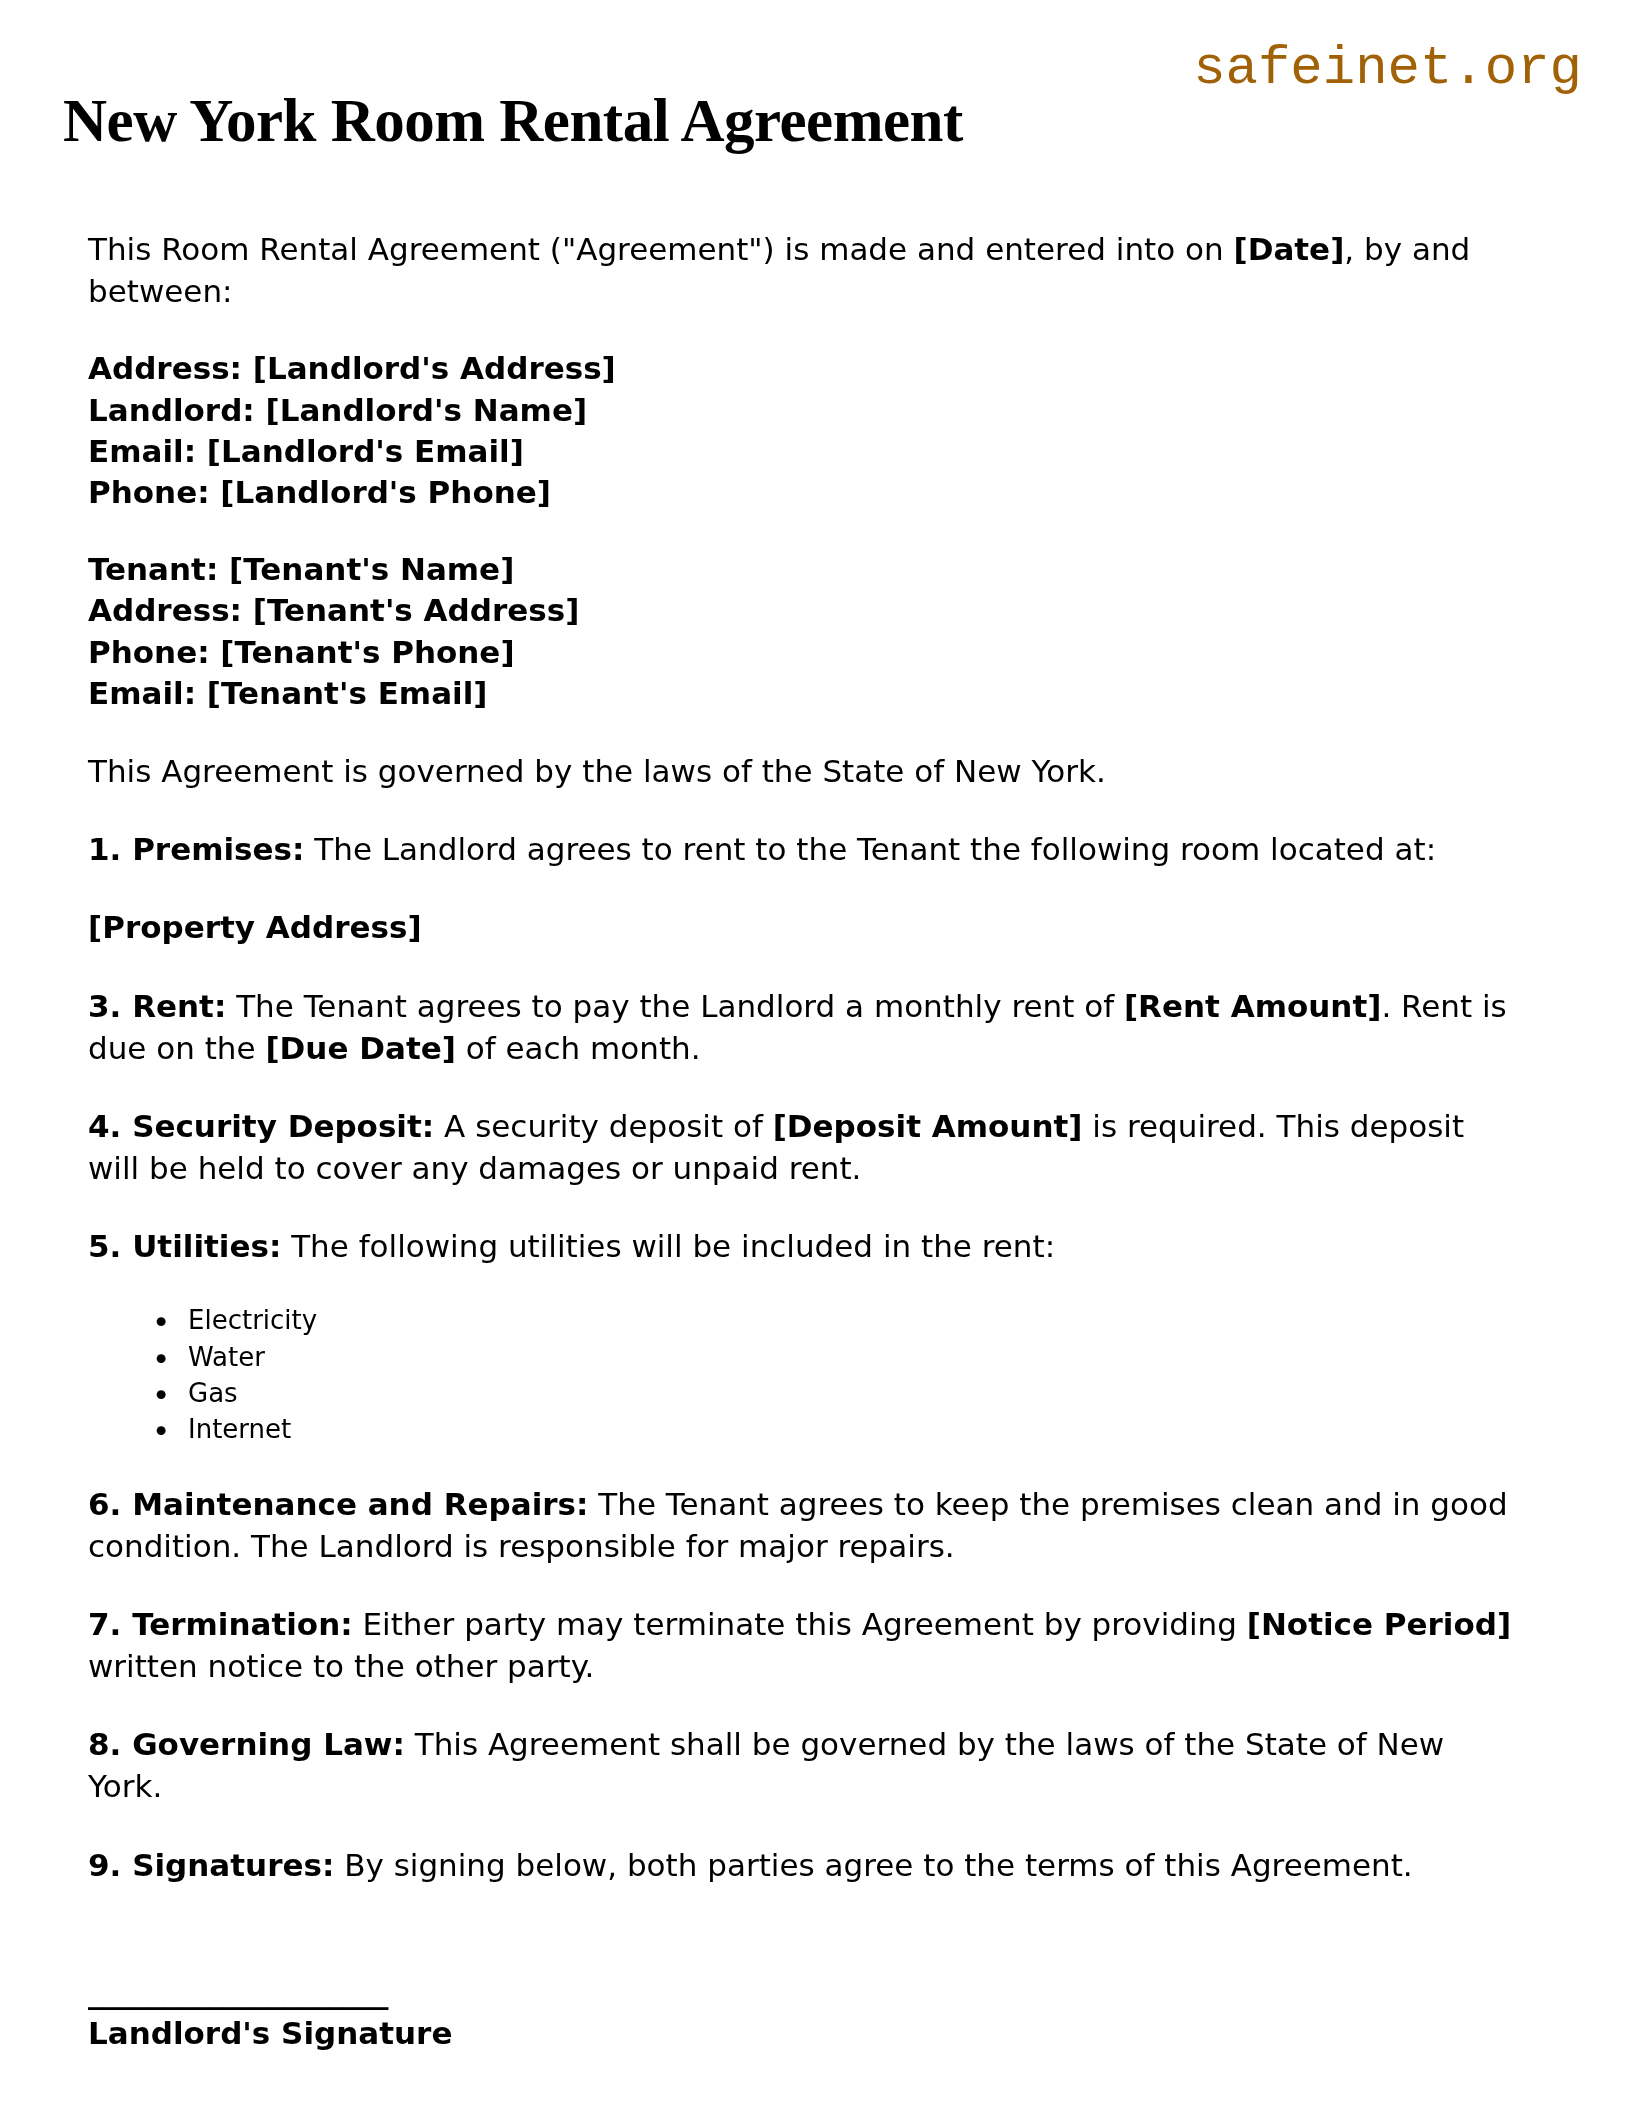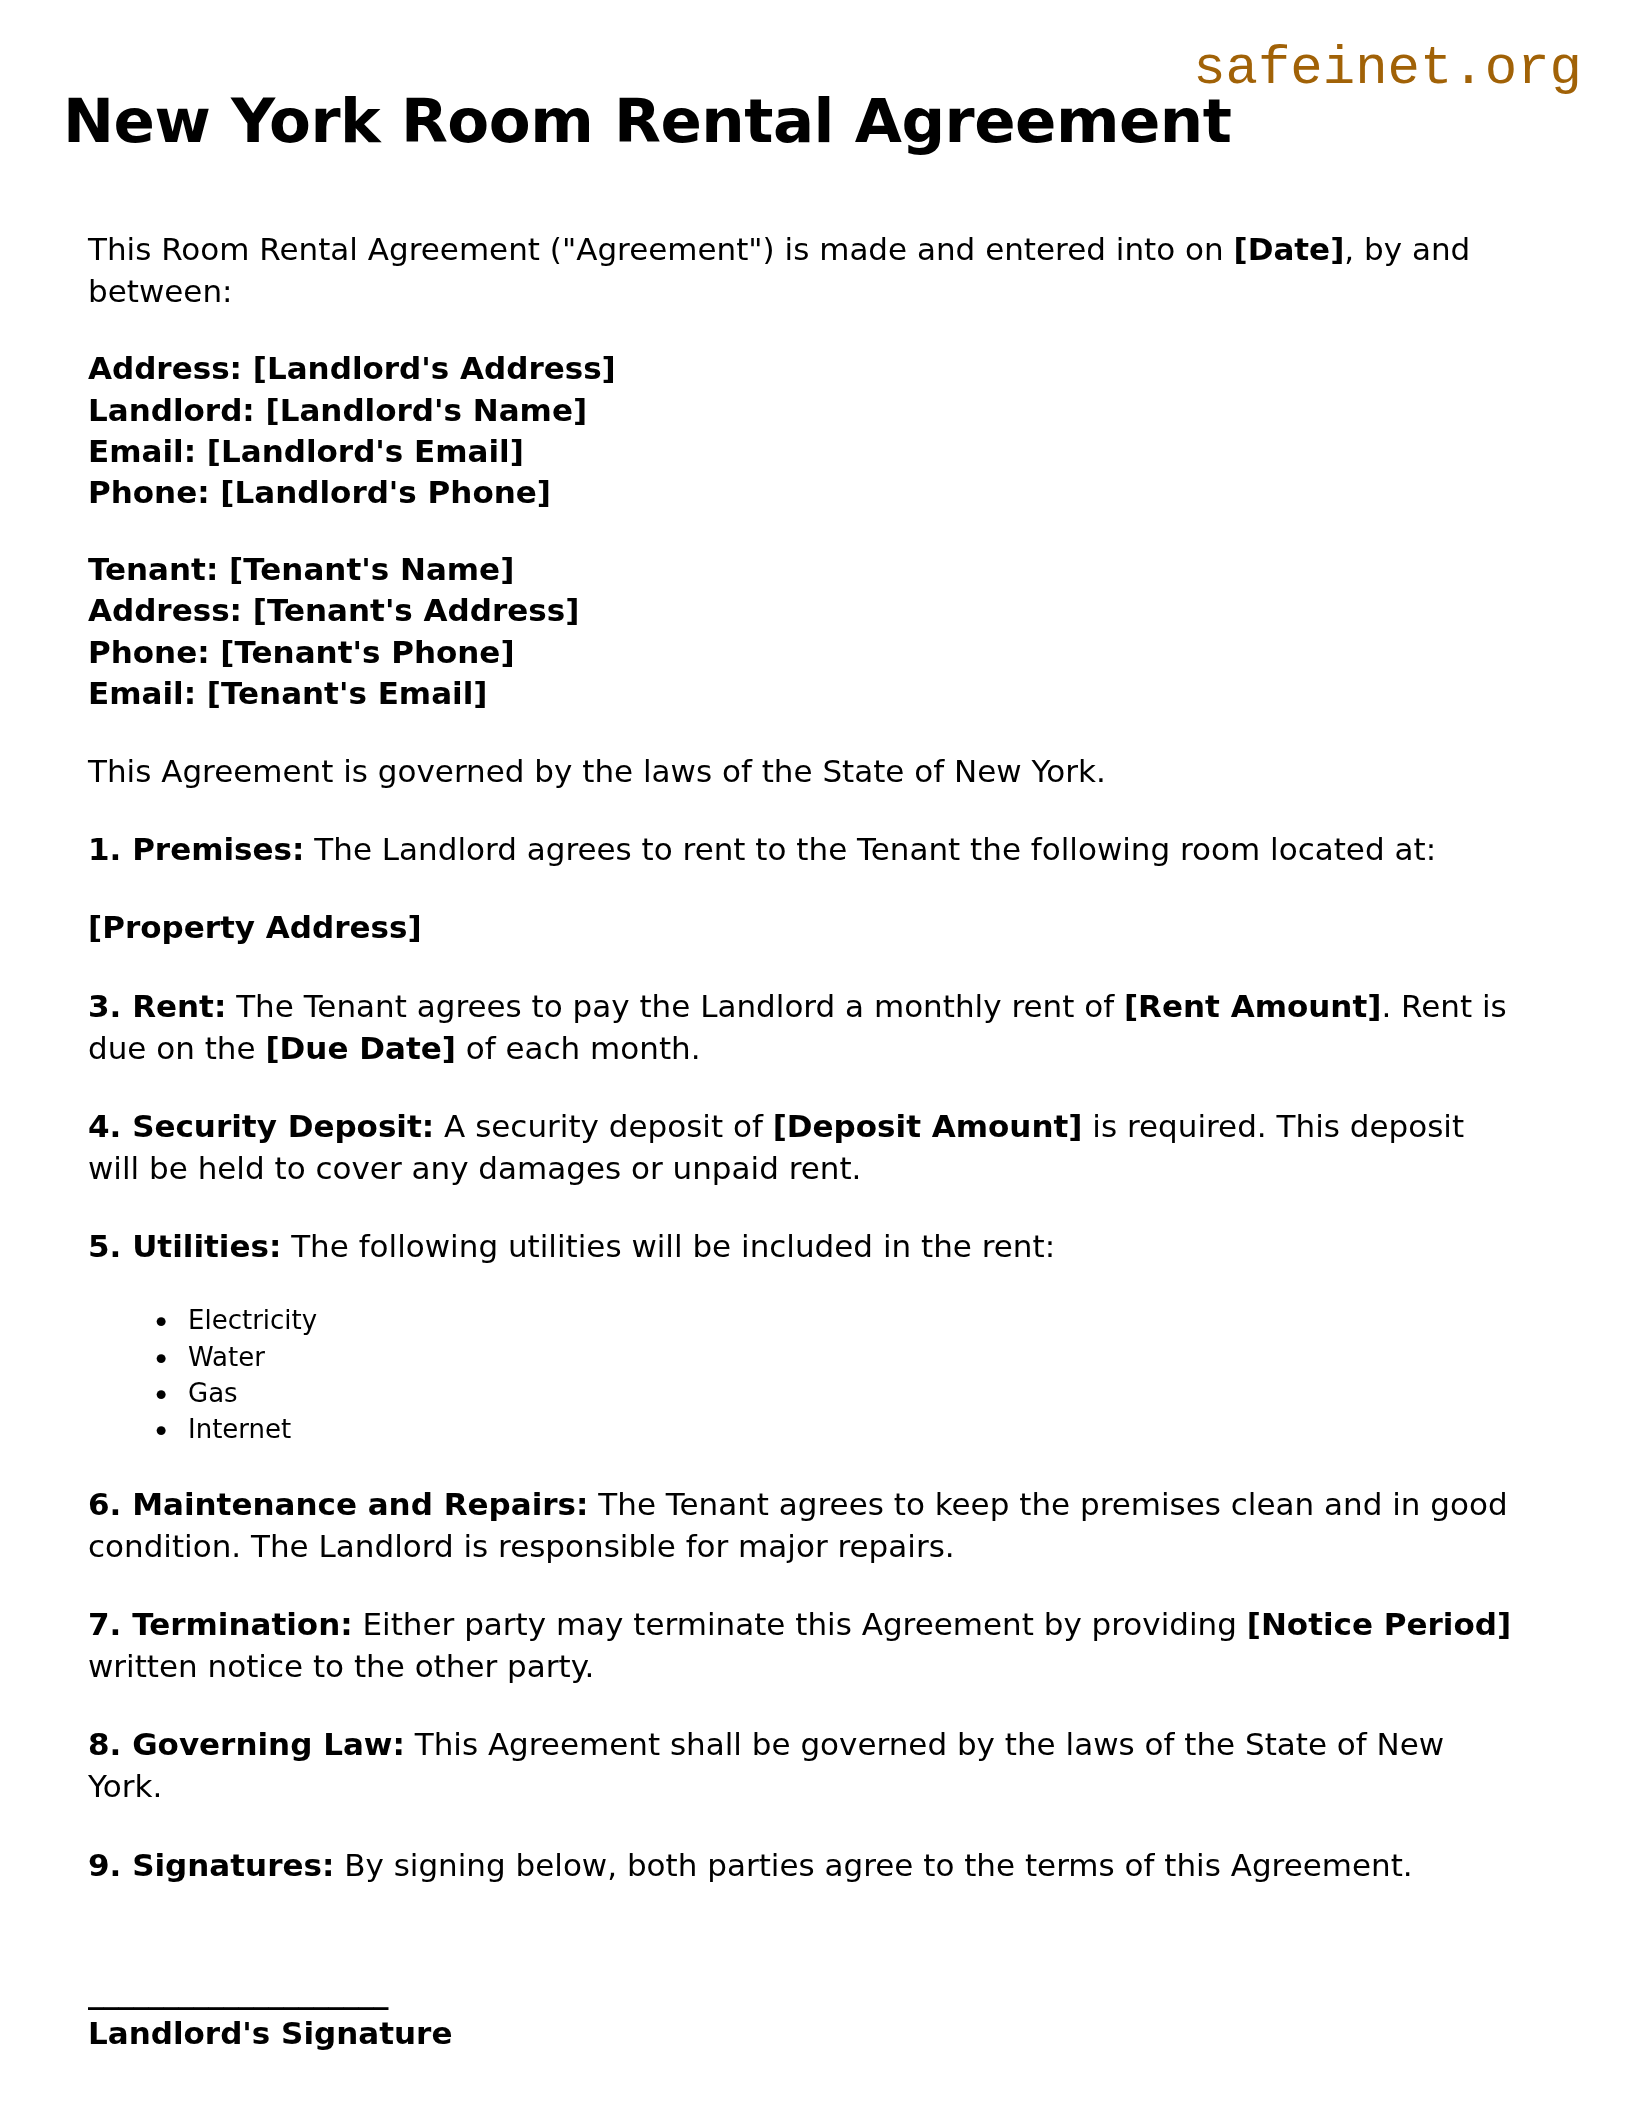--- a/index.html
+++ b/index.html
@@ -42,20 +42,21 @@
     margin: 0;
     padding: 0;
     position: absolute;
     left: -25px;
     top: 86px;
     font-size: 61px;
     font-weight: bold;
     line-height: 1.15;
     letter-spacing: -0.5px;
     white-space: nowrap;
+    font-family: Liberation Serif, serif;
   }
   .body-flow {
     position: absolute;
     left: 0;
     top: 228px;
     width: 1434px;
   }
   p.para {
     margin: 0 0 36px 0;
     font-size: 31px;

